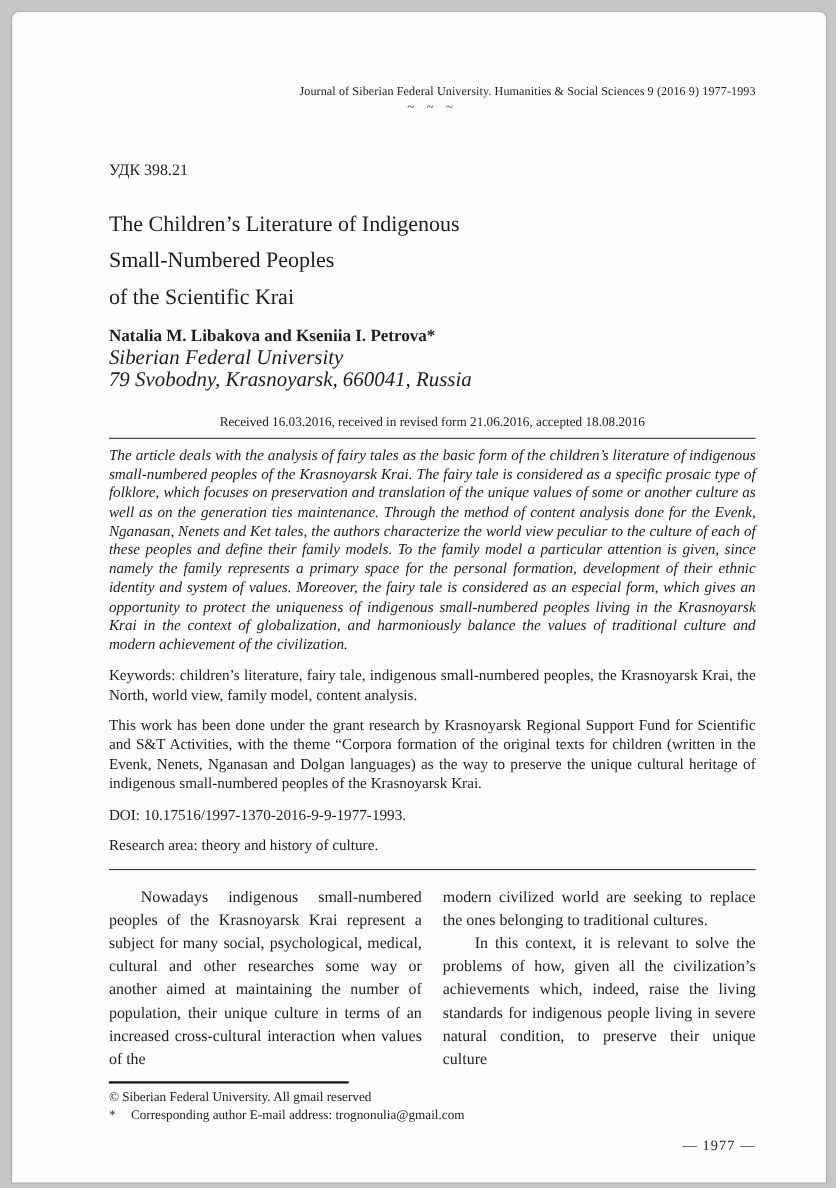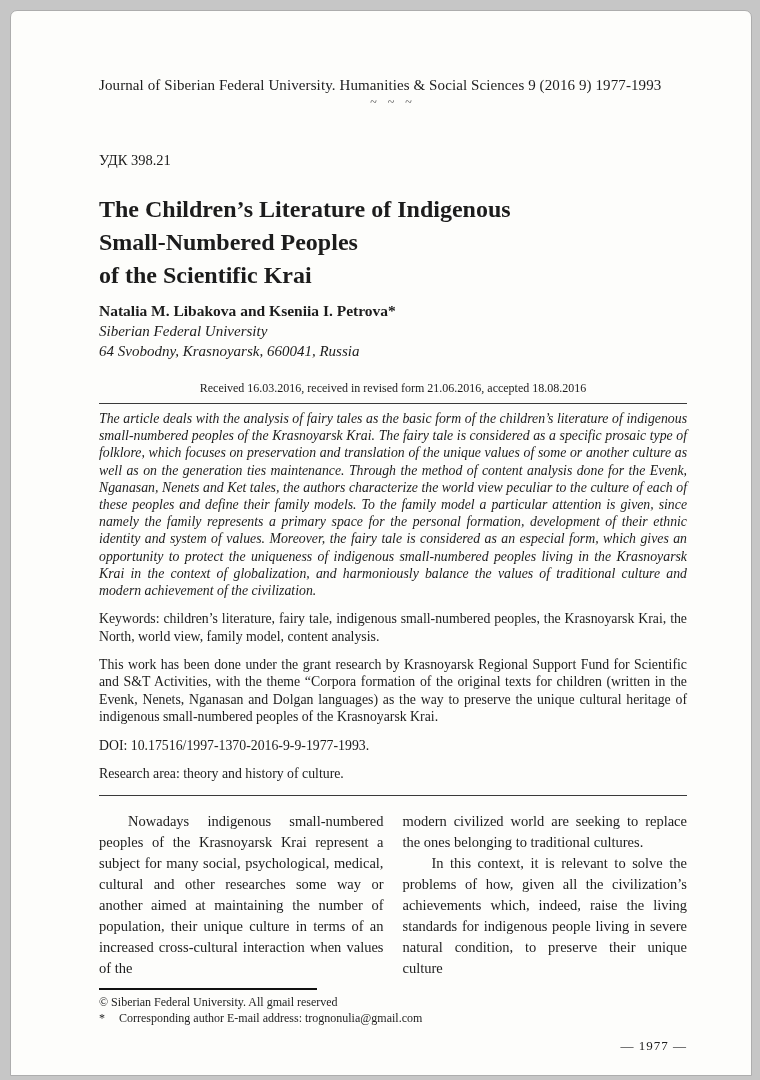--- a/index.html
+++ b/index.html
@@ -17,45 +17,45 @@
     background: #fdfdfb;
     border: 1px solid #adadad;
     border-top-left-radius: 7px;
     border-top-right-radius: 7px;
     box-sizing: border-box;
     padding: 0 64px 0 88px;
     overflow: hidden;
   }
   .journal-header {
     margin-top: 66px;
-    text-align: left;
-    font-size: 15px;
+    text-align: right;
+    font-size: 11px;
     letter-spacing: 0.1px;
   }
   .ornament {
     text-align: center;
     font-size: 12px;
     letter-spacing: 4px;
     color: #444;
     margin-top: 1px;
   }
   .udc {
     margin-top: 42px;
     font-size: 14.5px;
   }
   .paper-title {
     margin: 24px 0 0 0;
-    font-size: 24px;
-    font-weight: bold;
+    font-size: 20px;
+    font-weight: normal;
     line-height: 33px;
   }
   .paper-title span { display: block; }
   .authors-block { margin-top: 8px; }
   .authors { font-weight: bold; font-size: 15.5px; line-height: 21px; }
-  .affiliation, .address { font-style: italic; font-size: 15px; line-height: 20px; }
+  .affiliation, .address { font-style: italic; font-size: 19px; line-height: 20px; }
   .received {
     margin-top: 20px;
     text-align: center;
     font-size: 12px;
   }
   .rule {
     border: none;
     border-top: 1px solid #3a3a3a;
     margin: 7px 0 0 0;
   }
@@ -116,21 +116,21 @@
 
   <h1 class="paper-title">
     <span>The Children’s Literature of Indigenous</span>
     <span>Small-Numbered Peoples</span>
     <span>of the Scientific Krai</span>
   </h1>
 
   <div class="authors-block">
     <div class="authors">Natalia M. Libakova and Kseniia I. Petrova*</div>
     <div class="affiliation">Siberian Federal University</div>
-    <div class="address">64 Svobodny, Krasnoyarsk, 660041, Russia</div>
+    <div class="address">79 Svobodny, Krasnoyarsk, 660041, Russia</div>
   </div>
 
   <div class="received">Received 16.03.2016, received in revised form 21.06.2016, accepted 18.08.2016</div>
 
   <hr class="rule">
 
   <p class="abstract">The article deals with the analysis of fairy tales as the basic form of the children’s literature of indigenous small-numbered peoples of the Krasnoyarsk Krai. The fairy tale is considered as a specific prosaic type of folklore, which focuses on preservation and translation of the unique values of some or another culture as well as on the generation ties maintenance. Through the method of content analysis done for the Evenk, Nganasan, Nenets and Ket tales, the authors characterize the world view peculiar to the culture of each of these peoples and define their family models. To the family model a particular attention is given, since namely the family represents a primary space for the personal formation, development of their ethnic identity and system of values. Moreover, the fairy tale is considered as an especial form, which gives an opportunity to protect the uniqueness of indigenous small-numbered peoples living in the Krasnoyarsk Krai in the context of globalization, and harmoniously balance the values of traditional culture and modern achievement of the civilization.</p>
 
   <p class="ital-para">Keywords: children’s literature, fairy tale, indigenous small-numbered peoples, the Krasnoyarsk Krai, the North, world view, family model, content analysis.</p>
 

